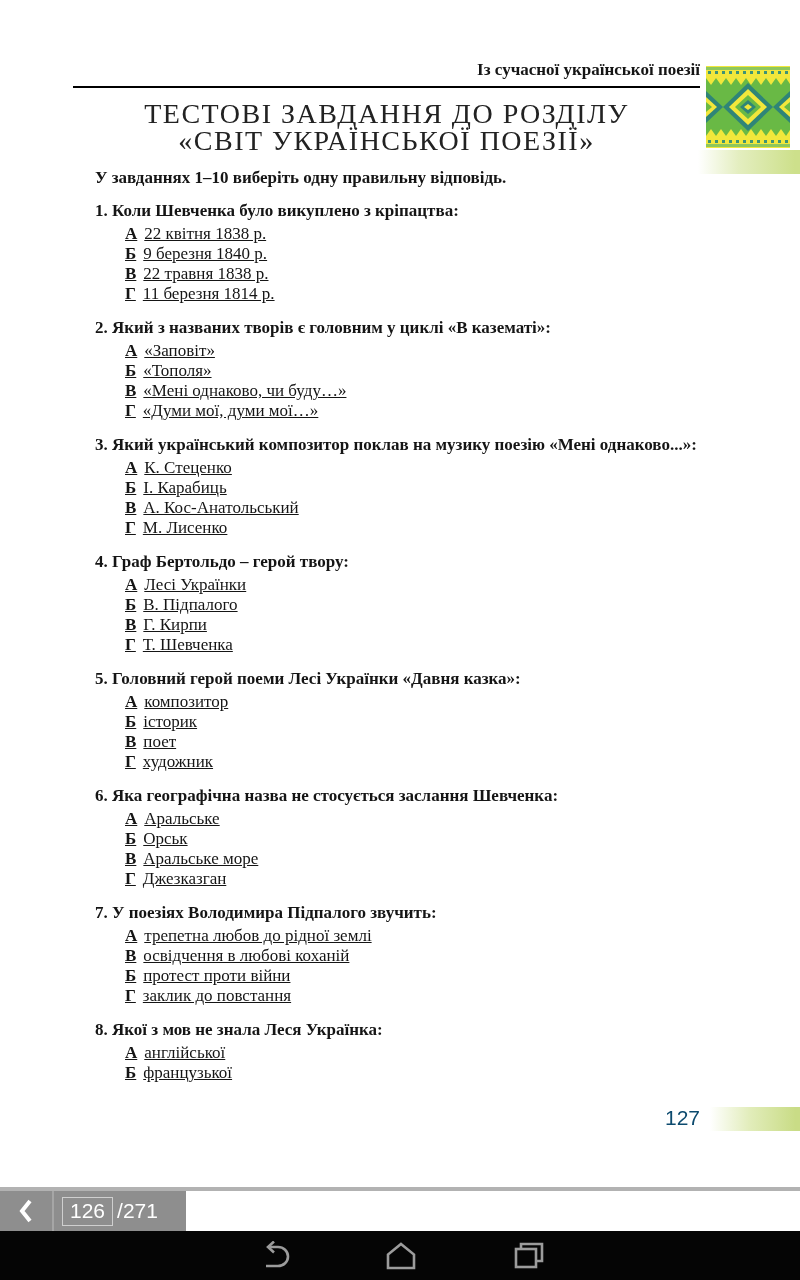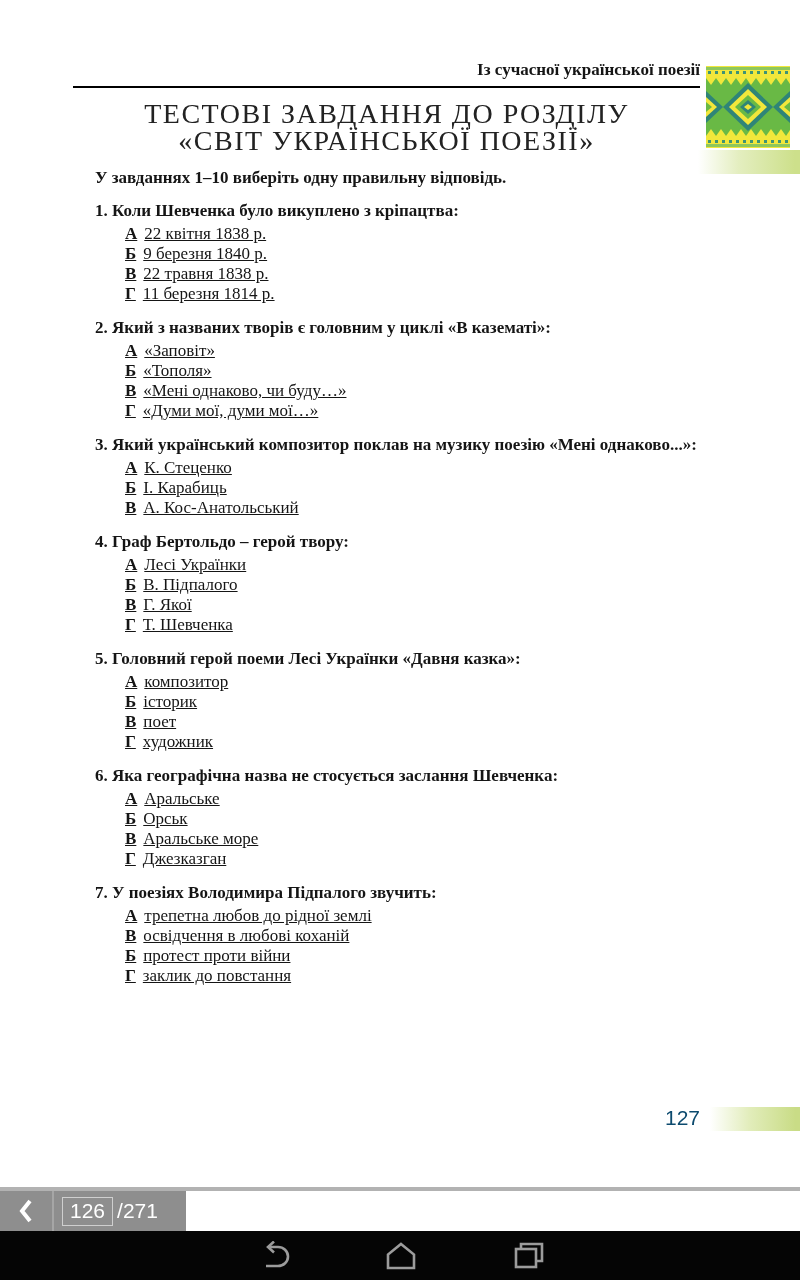--- a/index.html
+++ b/index.html
@@ -279,36 +279,39 @@
     <div class="q-options">
             <div class="q-opt">
     <span class="opt-letter">А</span><span>К. Стеценко</span>
   </div>
             <div class="q-opt">
     <span class="opt-letter">Б</span><span>І. Карабиць</span>
   </div>
             <div class="q-opt">
     <span class="opt-letter">В</span><span>А. Кос-Анатольський</span>
   </div>
+            <div class="q-opt">
+    <span class="opt-letter">Г</span><span>М. Лисенко</span>
+  </div>
           </div>
   </div>
         <div class="question">
     <div class="q-head">
       <span class="q-num">4.</span>
       <span>Граф Бертольдо – герой твору:</span>
     </div>
     <div class="q-options">
             <div class="q-opt">
     <span class="opt-letter">А</span><span>Лесі Українки</span>
   </div>
             <div class="q-opt">
     <span class="opt-letter">Б</span><span>В. Підпалого</span>
   </div>
             <div class="q-opt">
-    <span class="opt-letter">В</span><span>Г. Якої</span>
+    <span class="opt-letter">В</span><span>Г. Кирпи</span>
   </div>
             <div class="q-opt">
     <span class="opt-letter">Г</span><span>Т. Шевченка</span>
   </div>
           </div>
   </div>
         <div class="question">
     <div class="q-head">
       <span class="q-num">5.</span>
       <span>Головний герой поеми Лесі Українки «Давня казка»:</span>
@@ -358,20 +361,34 @@
     <span class="opt-letter">А</span><span>трепетна любов до рідної землі</span>
   </div>
             <div class="q-opt">
     <span class="opt-letter">В</span><span>освідчення в любові коханій</span>
   </div>
             <div class="q-opt">
     <span class="opt-letter">Б</span><span>протест проти війни</span>
   </div>
             <div class="q-opt">
     <span class="opt-letter">Г</span><span>заклик до повстання</span>
+  </div>
+          </div>
+  </div>
+        <div class="question">
+    <div class="q-head">
+      <span class="q-num">8.</span>
+      <span>Якої з мов не знала Леся Українка:</span>
+    </div>
+    <div class="q-options">
+            <div class="q-opt">
+    <span class="opt-letter">А</span><span>англійської</span>
+  </div>
+            <div class="q-opt">
+    <span class="opt-letter">Б</span><span>французької</span>
   </div>
           </div>
   </div>
       </div>
   </div>
 
   <div class="page-number">127</div>
   <div class="accent-strip-bottom"></div>
 
   <div class="reader-toolbar">

